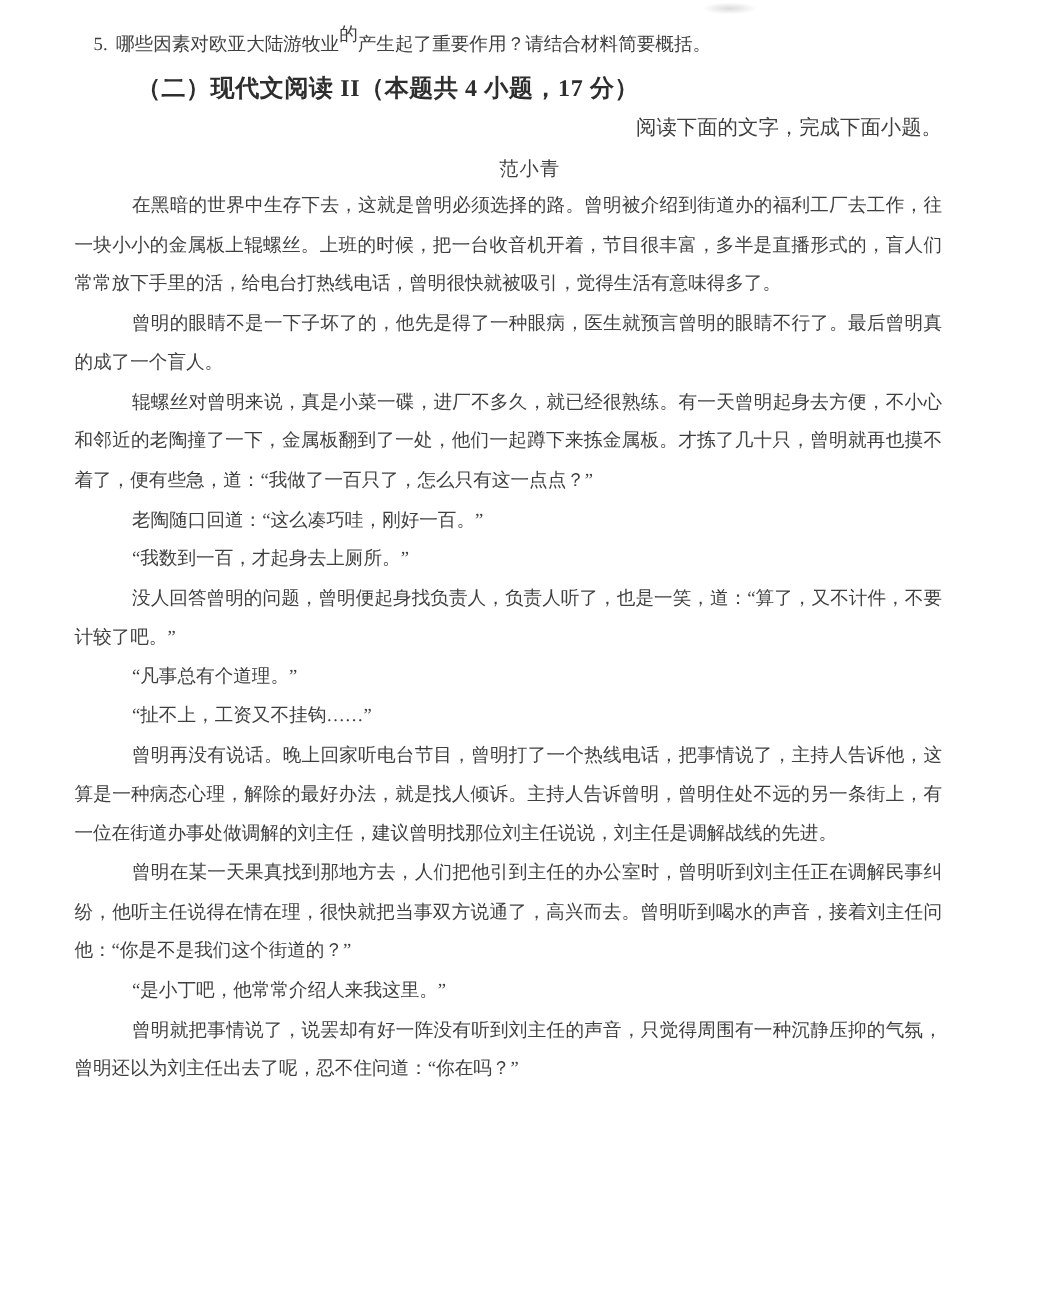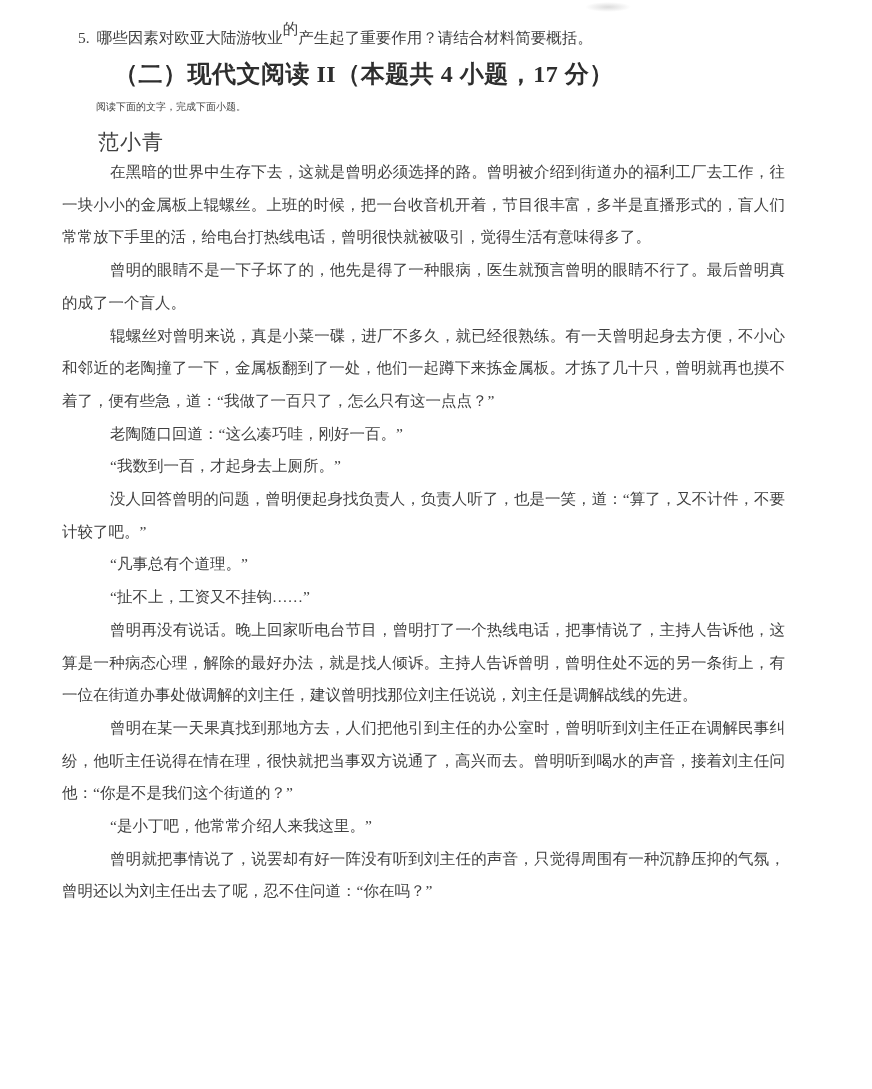--- a/index.html
+++ b/index.html
@@ -30,46 +30,48 @@
     margin-left:16px;
     font-size:15.5px;
     line-height:28px;
     font-family:Liberation Serif, serif;
   }
   .qnum { margin-right:7px; }
   .raised { position:relative; top:-9px; display:inline-block; }
   .heading {
     margin-top:8px;
     margin-left:52px;
-    font-size:24px;
+    font-size:20px;
     font-weight:bold;
     color:#2e2e2e;
     line-height:28px;
     letter-spacing:0.5px;
   }
   .instruction {
     margin-top:5px;
     margin-left:34px;
-    font-size:10px;
+    font-size:17px;
     line-height:28px;
+    text-align:right;
   }
   .title-line {
     margin-top:8px;
     text-align:center;
     padding-left:36px;
     font-size:18px;
     font-weight:bold;
     color:#333333;
     line-height:28px;
     letter-spacing:2px;
   }
   .author-line {
     margin-top:7px;
+    text-align:center;
     padding-left:36px;
-    font-size:21px;
+    font-size:16px;
     line-height:28px;
     letter-spacing:1px;
   }
   .body {
     font-size:15.5px;
     line-height:32.7px;
     text-align:justify;
   }
   .body p {
     text-indent:48px;

